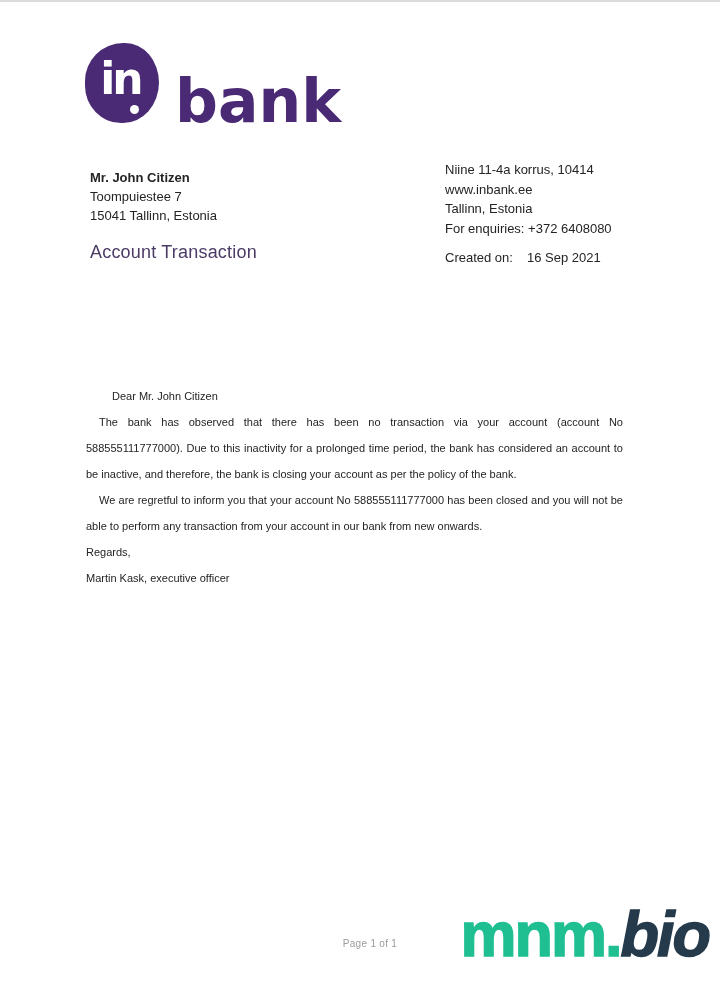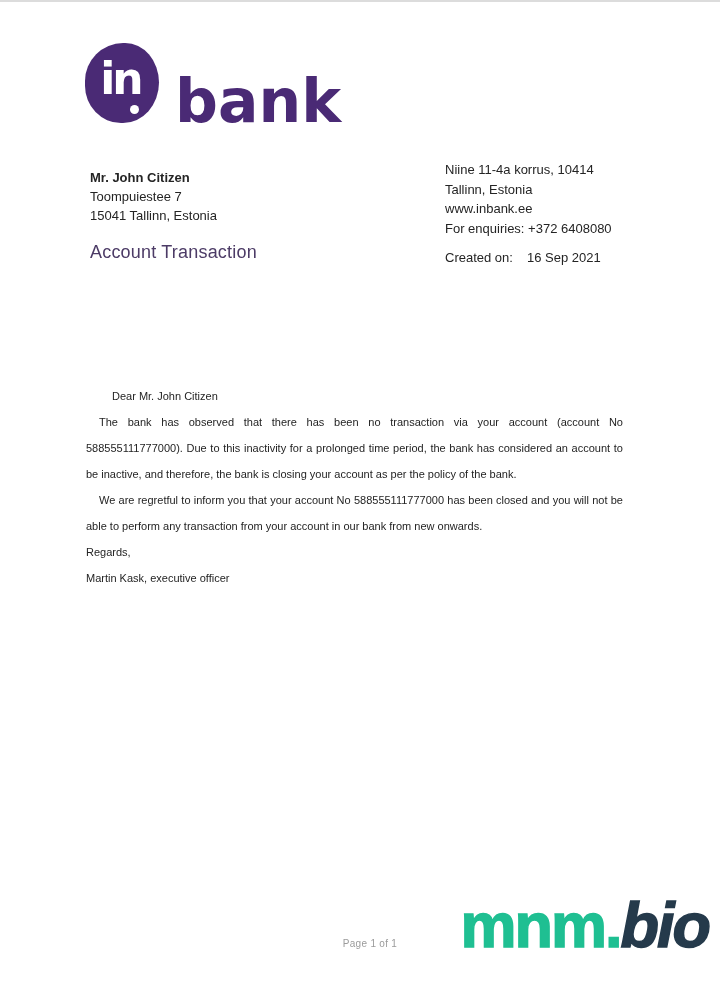--- a/index.html
+++ b/index.html
@@ -77,21 +77,21 @@
   .signature { margin-top:12px; text-align:left; }
 
   
   .page-indicator {
     position:absolute; left:0; right:0; top:936px;
     text-align:center; font-size:10px; letter-spacing:0.3px;
     color:var(--footer-gray, #9b9b9b);
     margin-left:20px;
   }
   .watermark {
-    position:absolute; right:11px; bottom:50px;
+    position:absolute; right:11px; bottom:41px;
     font-size:63px; font-weight:700; line-height:0.8;
     letter-spacing:-2px; white-space:nowrap;
     -webkit-text-stroke:1.5px currentColor;
     font-family:"Liberation Sans", sans-serif;
   }
   .wm-prefix { color:var(--watermark-teal, #1fbf92); }
   .wm-suffix { color:var(--watermark-navy, #253a4b); font-style:italic; }
 </style>
 </head>
 <body>
@@ -109,22 +109,22 @@
   <section class="recipient">
     <div class="recipient-name">Mr. John Citizen</div>
     <div>Toompuiestee 7</div>
     <div>15041 Tallinn, Estonia</div>
   </section>
 
   <h1 class="doc-title">Account Transaction</h1>
 
   <aside class="bank-info">
     <div>Niine 11-4a korrus, 10414</div>
+    <div>www.inbank.ee</div>
     <div>Tallinn, Estonia</div>
-    <div>www.inbank.ee</div>
     <div>For enquiries: +372 6408080</div>
     <div class="created-row">
       <span>Created on:</span><span class="created-date">16 Sep 2021</span>
     </div>
   </aside>
 
   <main class="letter-body">
     <p class="salutation">Dear Mr. John Citizen</p>
     <p class="para-1">The bank has observed that there has been no transaction via your account (account No 588555111777000). Due to this inactivity for a prolonged time period, the bank has considered an account to be inactive, and therefore, the bank is closing your account as per the policy of the bank.</p>
     <p class="para-2">We are regretful to inform you that your account No 588555111777000 has been closed and you will not be able to perform any transaction from your account in our bank from new onwards.</p>

